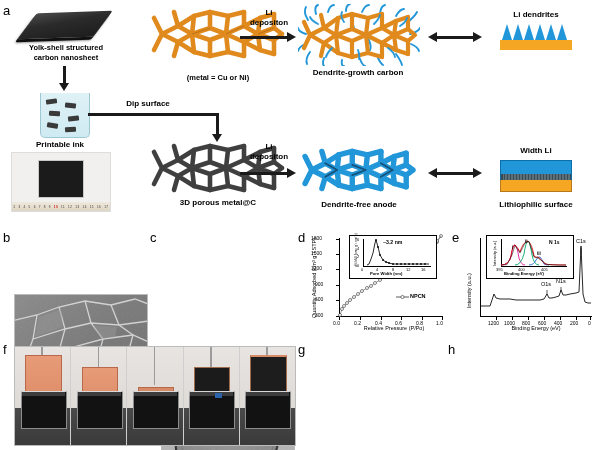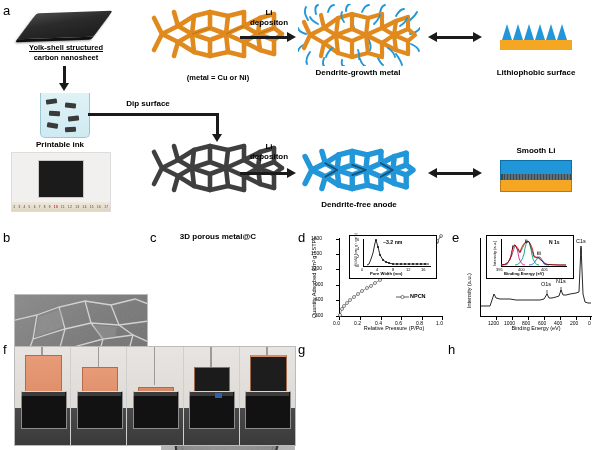--- a/index.html
+++ b/index.html
@@ -66,21 +66,21 @@
 </head>
 <body>
 
 <div id="fig">
 
   <div class="abs plabel" style="left:3px;top:3px;">a</div>
 
   <div class="abs" style="left:28px;top:12px;">
     <div class="sheet"></div>
   </div>
-  <div class="abs cap" style="left:7px;top:44px;width:118px;text-decoration:underline;">Yolk-shell structured</div>
+  <div class="abs cap" style="left:7px;top:44px;width:118px;">Yolk-shell structured</div>
   <div class="abs cap" style="left:7px;top:54px;width:118px;">carbon nanosheet</div>
 
   <div class="abs vline" style="left:63px;top:66px;height:18px;"></div>
   <div class="abs arrow-v" style="left:59px;top:83px;"></div>
 
   <div class="abs" style="left:40px;top:93px;">
     <div class="beaker">
       <div class="flake" style="left:5px;top:6px;transform:rotate(-8deg);"></div>
       <div class="flake" style="left:24px;top:10px;transform:rotate(6deg);"></div>
       <div class="flake" style="left:8px;top:18px;transform:rotate(4deg);"></div>
@@ -182,55 +182,55 @@
         <path d="M20 20 q-6 -3 -8 -7"></path>
           <path d="M46 18 q-4 -6 -2 -10"></path>
           <path d="M76 20 q5 -5 6 -9"></path>
         <path d="M102 22 q6 -4 7 -8"></path>
           <path d="M34 44 q-5 5 -6 9"></path>
           <path d="M60 46 q2 6 1 9"></path>
         <path d="M90 44 q6 4 7 9"></path>
       </g>
     </svg>
   </div>
-  <div class="abs cap2" style="left:288px;top:68px;width:140px;">Dendrite-growth metal</div>
+  <div class="abs cap2" style="left:288px;top:68px;width:140px;">Dendrite-growth carbon</div>
 
   <div class="abs arrow-l" style="left:428px;top:32px;"></div>
   <div class="abs hline" style="left:436px;top:36px;width:38px;"></div>
   <div class="abs arrow-r" style="left:473px;top:32px;"></div>
 
+  <div class="abs cap2" style="left:477px;top:10px;width:118px;">Li dendrites</div>
   <div class="abs" style="left:500px;top:24px;">
     <div style="display:flex;align-items:flex-end;gap:1px;padding-left:2px;">
       <div class="spike"></div>
         <div class="spike"></div>
         <div class="spike"></div>
       <div class="spike"></div>
         <div class="spike"></div>
         <div class="spike"></div>
     </div>
     <div class="liphobic-base"></div>
   </div>
-  <div class="abs cap2" style="left:473px;top:68px;width:126px;">Lithiophobic surface</div>
 
   <div class="abs" style="left:148px;top:140px;">
     <svg width="140" height="56" viewBox="0 0 140 56">
       <g stroke="#3f3f3f" stroke-width="4.6" fill="none" stroke-linecap="round" stroke-linejoin="round">
         <path d="M14 28 L6 12 M14 28 L6 44 M14 28 L30 20 M14 28 L30 36"></path>
         <path d="M30 20 L26 6 M30 20 L46 10 M30 36 L26 50 M30 36 L46 46 M30 20 L44 28 M30 36 L44 28"></path>
         <path d="M46 10 L44 28 M46 46 L44 28 M46 10 L62 6 M46 46 L62 50"></path>
         <path d="M44 28 L62 22 M44 28 L62 34 M62 22 L62 6 M62 34 L62 50 M62 22 L78 28 M62 34 L78 28"></path>
         <path d="M62 6 L80 10 M62 50 L80 46 M80 10 L78 28 M80 46 L78 28"></path>
         <path d="M78 28 L96 20 M78 28 L96 36 M80 10 L96 6 M80 46 L96 50"></path>
         <path d="M96 20 L96 6 M96 36 L96 50 M96 20 L112 12 M96 36 L112 44 M96 20 L110 28 M96 36 L110 28"></path>
         <path d="M112 12 L110 28 M112 44 L110 28 M110 28 L126 22 M110 28 L126 34 M112 12 L126 8 M112 44 L126 48"></path>
         <path d="M126 22 L126 8 M126 34 L126 48 M126 22 L134 28 M126 34 L134 28"></path>
       </g>
     </svg>
   </div>
-  <div class="abs cap2" style="left:152px;top:198px;width:132px;margin-top:34px;">3D porous metal@C</div>
+  <div class="abs cap2" style="left:152px;top:198px;width:132px;">3D porous metal@C</div>
 
   <div class="abs dtext" style="left:243px;top:143px;width:52px;">Li</div>
   <div class="abs dtext" style="left:238px;top:153px;width:62px;">depositon</div>
   <div class="abs hline" style="left:240px;top:172px;width:48px;"></div>
   <div class="abs arrow-r" style="left:287px;top:168px;"></div>
 
   <div class="abs" style="left:300px;top:142px;">
     <svg width="118" height="56" viewBox="0 0 140 56">
       <g stroke="#2196D8" stroke-width="6.4" fill="none" stroke-linecap="round" stroke-linejoin="round">
         <path d="M14 28 L6 12 M14 28 L6 44 M14 28 L30 20 M14 28 L30 36"></path>
@@ -247,26 +247,27 @@
         <path d="M30 20 L44 28 M30 36 L44 28 M62 22 L78 28 M62 34 L78 28 M96 20 L110 28 M96 36 L110 28"></path>
       </g>
     </svg>
   </div>
   <div class="abs cap2" style="left:292px;top:200px;width:134px;">Dendrite-free anode</div>
 
   <div class="abs arrow-l" style="left:428px;top:168px;"></div>
   <div class="abs hline" style="left:436px;top:172px;width:38px;"></div>
   <div class="abs arrow-r" style="left:473px;top:168px;"></div>
 
-  <div class="abs cap2" style="left:477px;top:146px;width:118px;">Smooth Li</div>
+  <div class="abs cap2" style="left:477px;top:146px;width:118px;">Width Li</div>
   <div class="abs smoothli" style="left:500px;top:160px;">
     <div class="smooth-top"></div>
     <div class="smooth-mid"></div>
     <div class="smooth-bot"></div>
   </div>
+  <div class="abs cap2" style="left:473px;top:200px;width:126px;">Lithiophilic surface</div>
 
   <div class="abs plabel" style="left:3px;top:230px;">b</div>
   <div class="abs mic" style="left:14px;top:234px;width:132px;height:96px;">
     <svg width="132" height="96" viewBox="0 0 132 96" style="display:block;">
       <defs>
         <linearGradient id="bg_b" x1="0" y1="0" x2="1" y2="1">
           <stop offset="0%" stop-color="#8a8a8a"></stop>
             <stop offset="50%" stop-color="#797979"></stop>
             <stop offset="100%" stop-color="#6e6e6e"></stop>
         </linearGradient>

